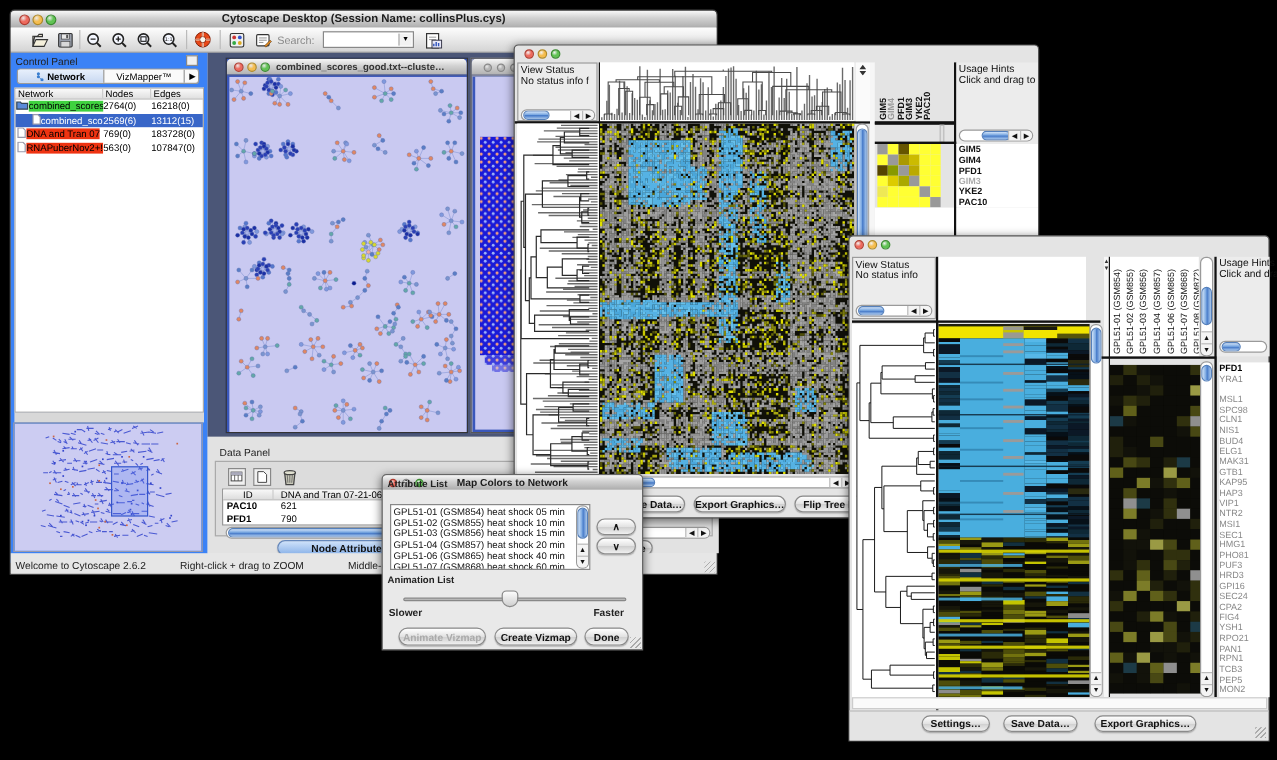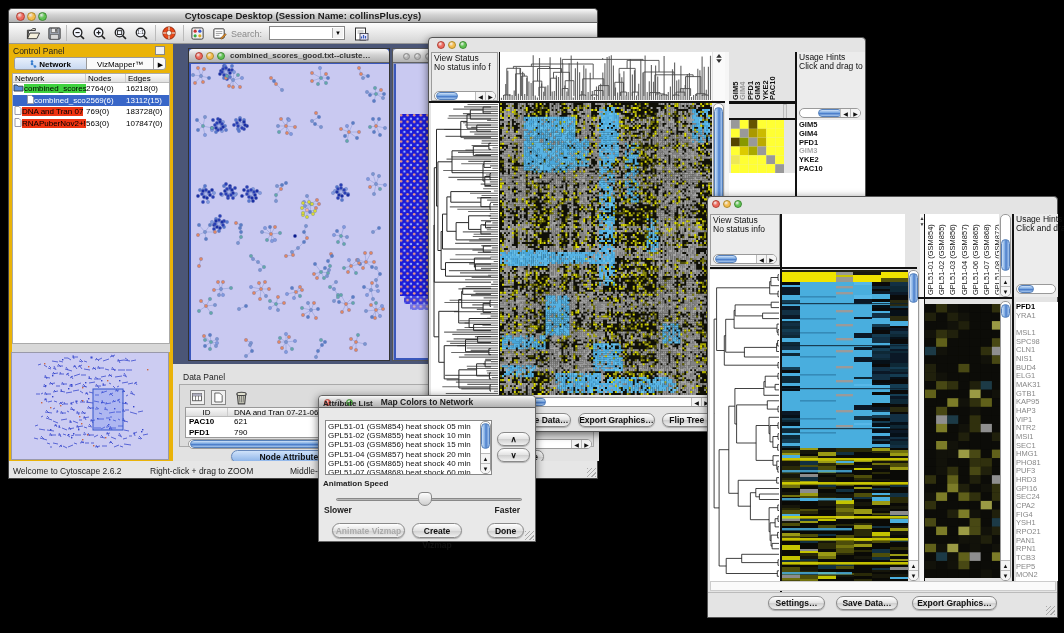--- a/index.html
+++ b/index.html
@@ -113,21 +113,21 @@
       </div>
     <div class="abs" style="left:57px;top:2px;width:1px;height:16px;background:#bbb"></div>
     <div class="abs" style="left:146px;top:2px;width:1px;height:16px;background:#bbb"></div>
     <div class="abs" style="left:174px;top:2px;width:1px;height:16px;background:#bbb"></div>
     <div class="abs" style="left:222px;top:6px;font-size:9px;color:#8a8a8a">Search:</div>
     <div class="abs" style="left:260px;top:3px;width:76px;height:14px;background:#fff;border:1px solid #888">
       <div class="abs" style="right:1px;top:1px;bottom:1px;width:11px;background:#f2f2f2;border-left:1px solid #aaa;text-align:center;font-size:6px;line-height:11px">▼</div>
     </div>
   </div>
 
-  <div class="abs" style="left:0;top:35px;width:164px;height:425px;background:#eab308">
+  <div class="abs" style="left:0;top:35px;width:164px;height:425px;background:#3b82f6">
     <div class="abs" style="left:4px;top:2px;font-size:8.5px;color:#222">Control Panel</div>
     <div class="abs" style="right:8px;top:2px;width:10px;height:9px;border:1px solid #888;background:#f0f0f0"></div>
     <div class="abs" style="left:5px;top:13px;width:152px;height:13px;border:1px solid #9a9a9a;border-radius:3px;background:#fafafa;overflow:hidden">
       <div class="abs" style="left:0;top:0;width:72px;height:13px;background:linear-gradient(#e8f0fc,#c2d4ef);border-right:1px solid #9a9a9a;font-size:8px;font-weight:bold;text-align:center;line-height:13px"><svg width="7" height="8" viewBox="0 0 7 8" style="display:inline-block;vertical-align:-1px">
             <circle cx="2" cy="1.5" r="1.3" fill="#3a7fd0"></circle>
             <circle cx="2" cy="4" r="1.3" fill="#3a7fd0"></circle>
             <circle cx="5" cy="6.5" r="1.3" fill="#3a7fd0"></circle>
             <path d="M2 1.5v2.5l3 2.5" stroke="#3a7fd0" stroke-width="0.6" fill="none"></path>
           </svg> Network</div>
       <div class="abs" style="left:72px;top:0;width:66px;height:13px;font-size:8px;text-align:center;line-height:13px">VizMapper™</div>
@@ -1861,22 +1861,22 @@
       <div class="aqthumbv" style="top:1px;height:26px"></div>
       <div class="aqbtnv" style="bottom:10px">
         <span class="tl">▲</span>
       </div>
       <div class="aqbtnv" style="bottom:0px">
         <span class="tl">▼</span>
       </div>
     </div>
   <div class="pill " style="left:178px;top:36px;width:33px;height:14px;line-height:13px">∧</div>
   <div class="pill " style="left:178px;top:52px;width:33px;height:14px;line-height:13px">∨</div>
-  <div class="abs" style="left:4px;top:83px;font-size:8px;font-weight:bold;color:#222">Animation Speed</div>
+  <div class="abs" style="left:4px;top:83px;font-size:8px;font-weight:bold;color:#222">Animation List</div>
   <div class="abs" style="left:17px;top:102px;width:186px;height:3px;background:#b8b8b8;border:1px solid #888;border-radius:2px"></div>
   <div class="abs" style="left:99px;top:96px;width:14px;height:14px;background:linear-gradient(#fdfdfd,#cfcfcf);border:1px solid #888;border-radius:4px 4px 7px 7px"></div>
   <div class="abs" style="left:5px;top:109px;font-size:8.5px;font-weight:bold;color:#222">Slower</div>
   <div class="abs" style="right:15px;top:109px;font-size:8.5px;font-weight:bold;color:#222">Faster</div>
   <div class="pill " style="left:13px;top:127px;width:73px;height:15px;line-height:14px"><span style="color:#aaa">Animate Vizmap</span></div>
-  <div class="pill " style="left:93px;top:127px;width:50px;height:15px;line-height:14px">Create Vizmap</div>
+  <div class="pill " style="left:93px;top:127px;width:69px;height:15px;line-height:14px">Create Vizmap</div>
   <div class="pill " style="left:168px;top:127px;width:37px;height:15px;line-height:14px">Done</div>
   <div class="grip" style="right:1px;bottom:1px"></div>
 </div>
 
 </body></html>

